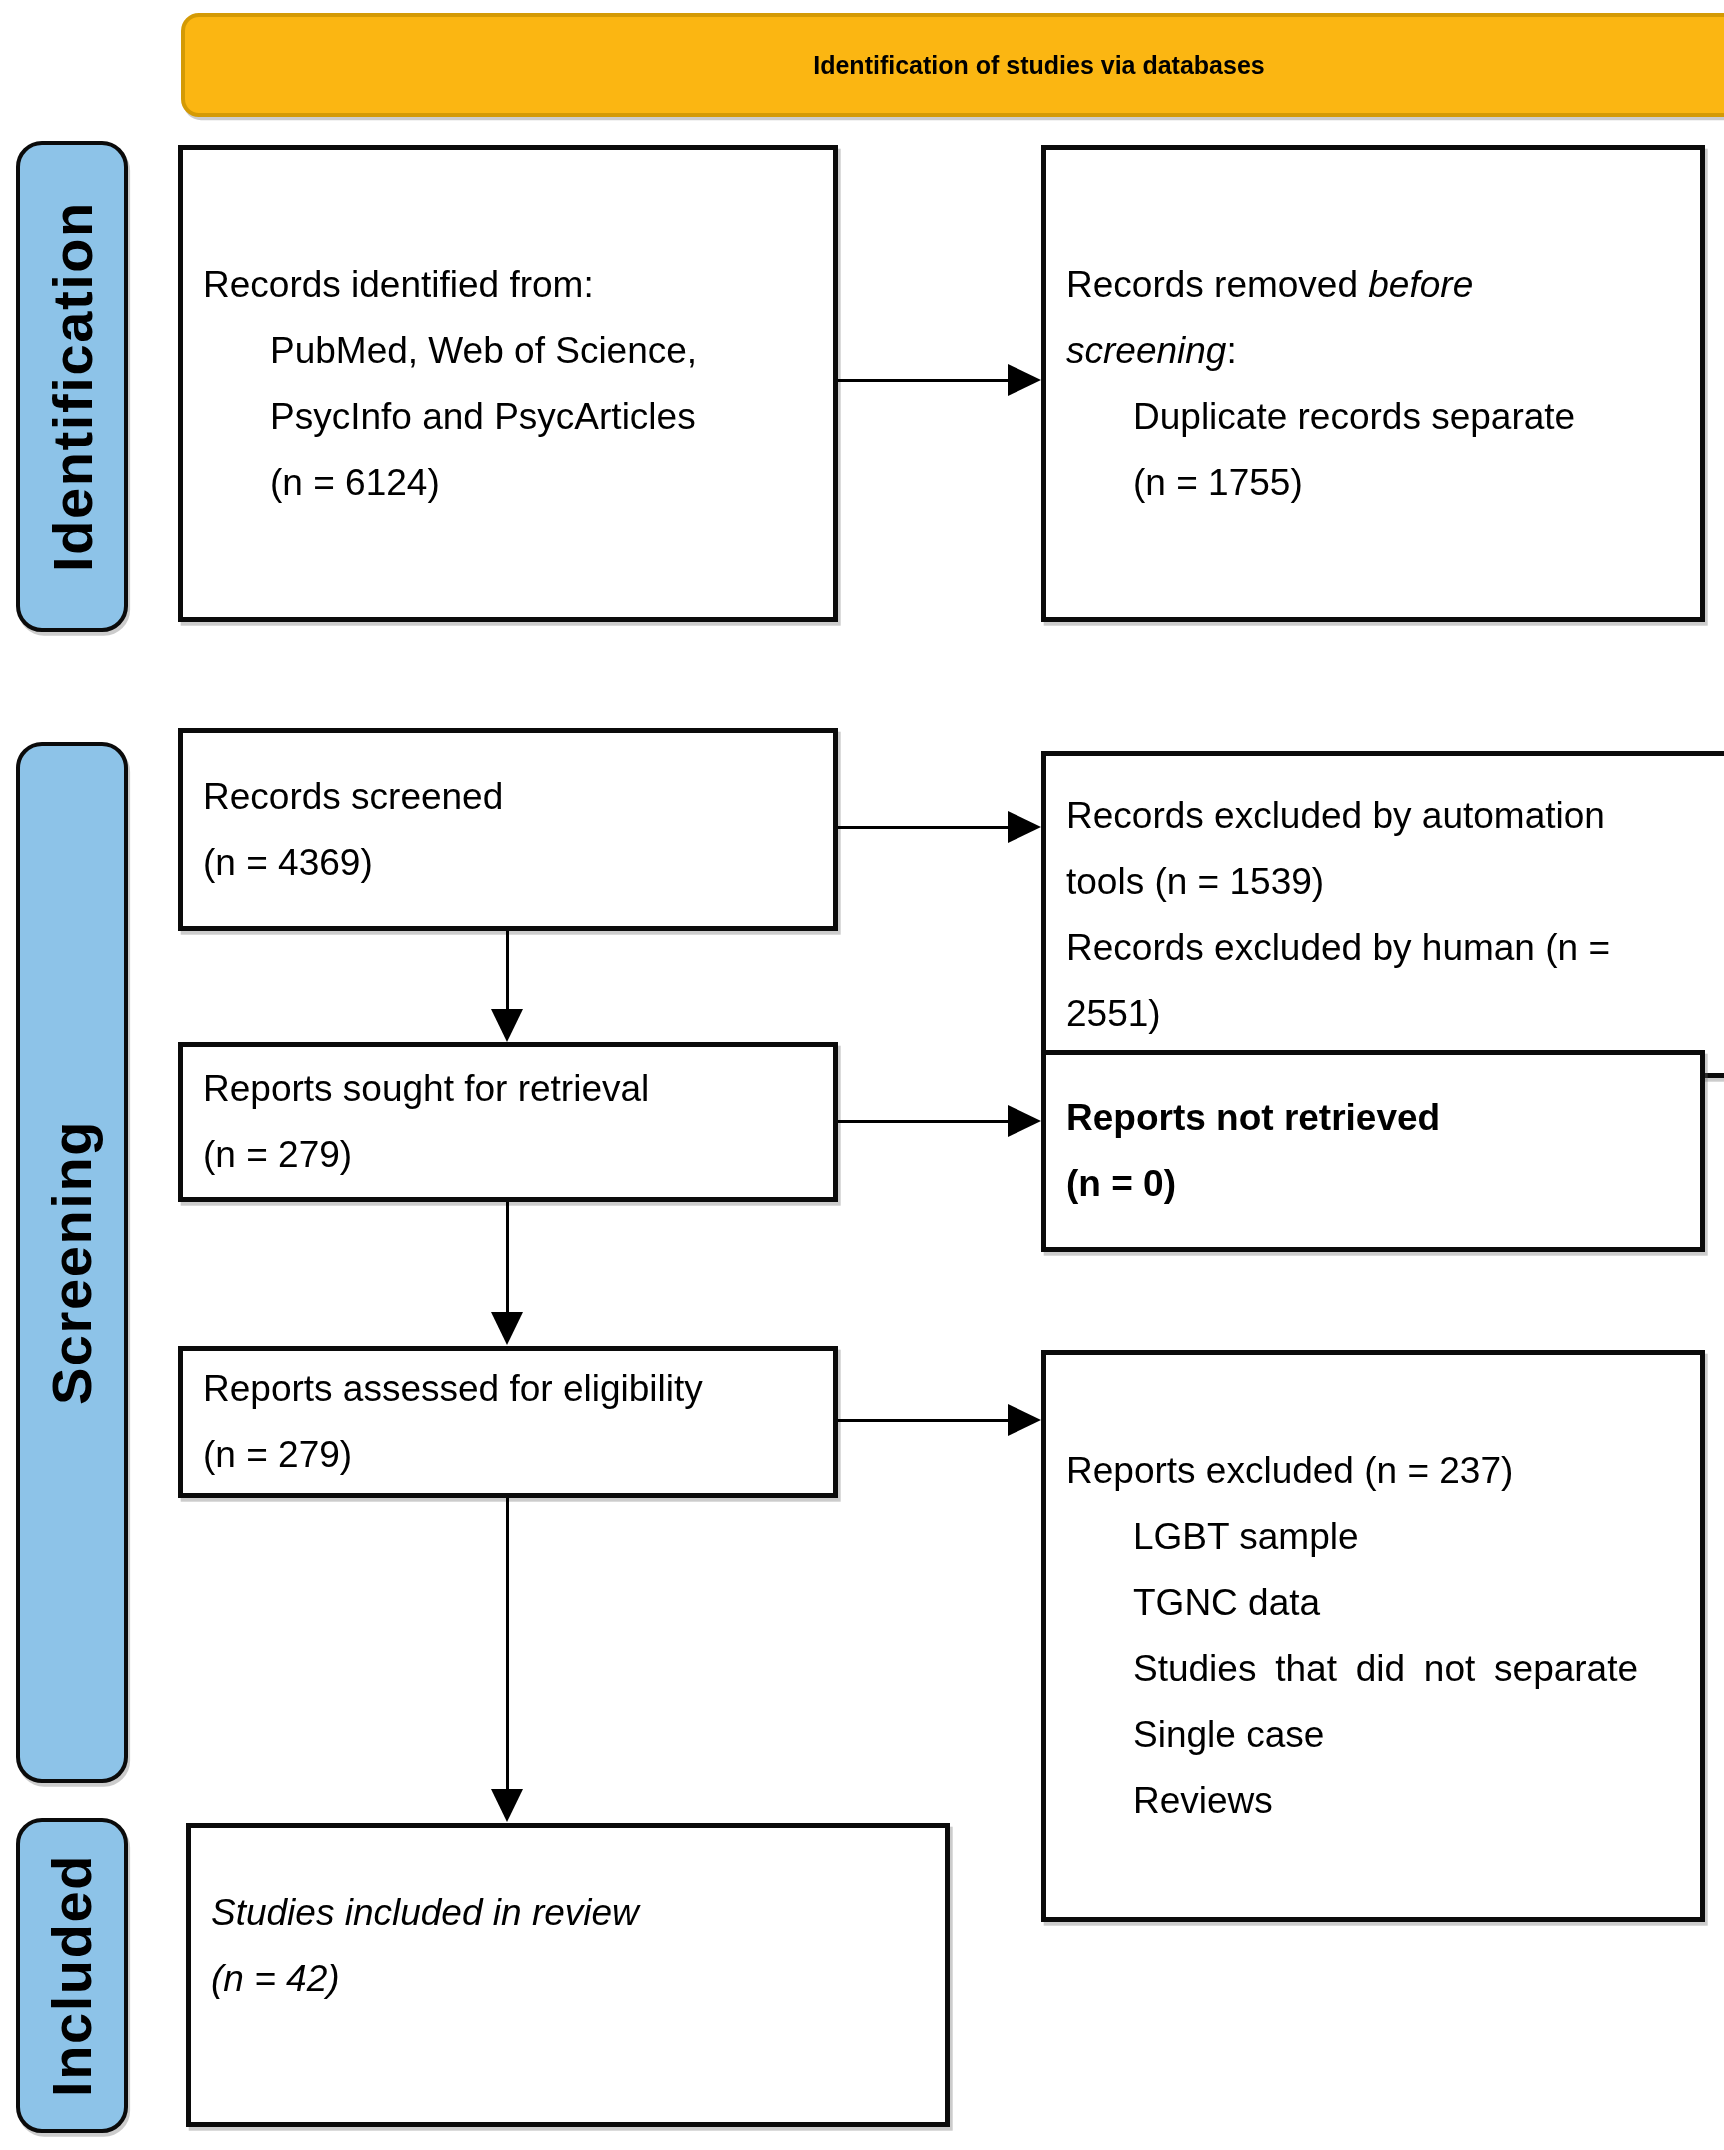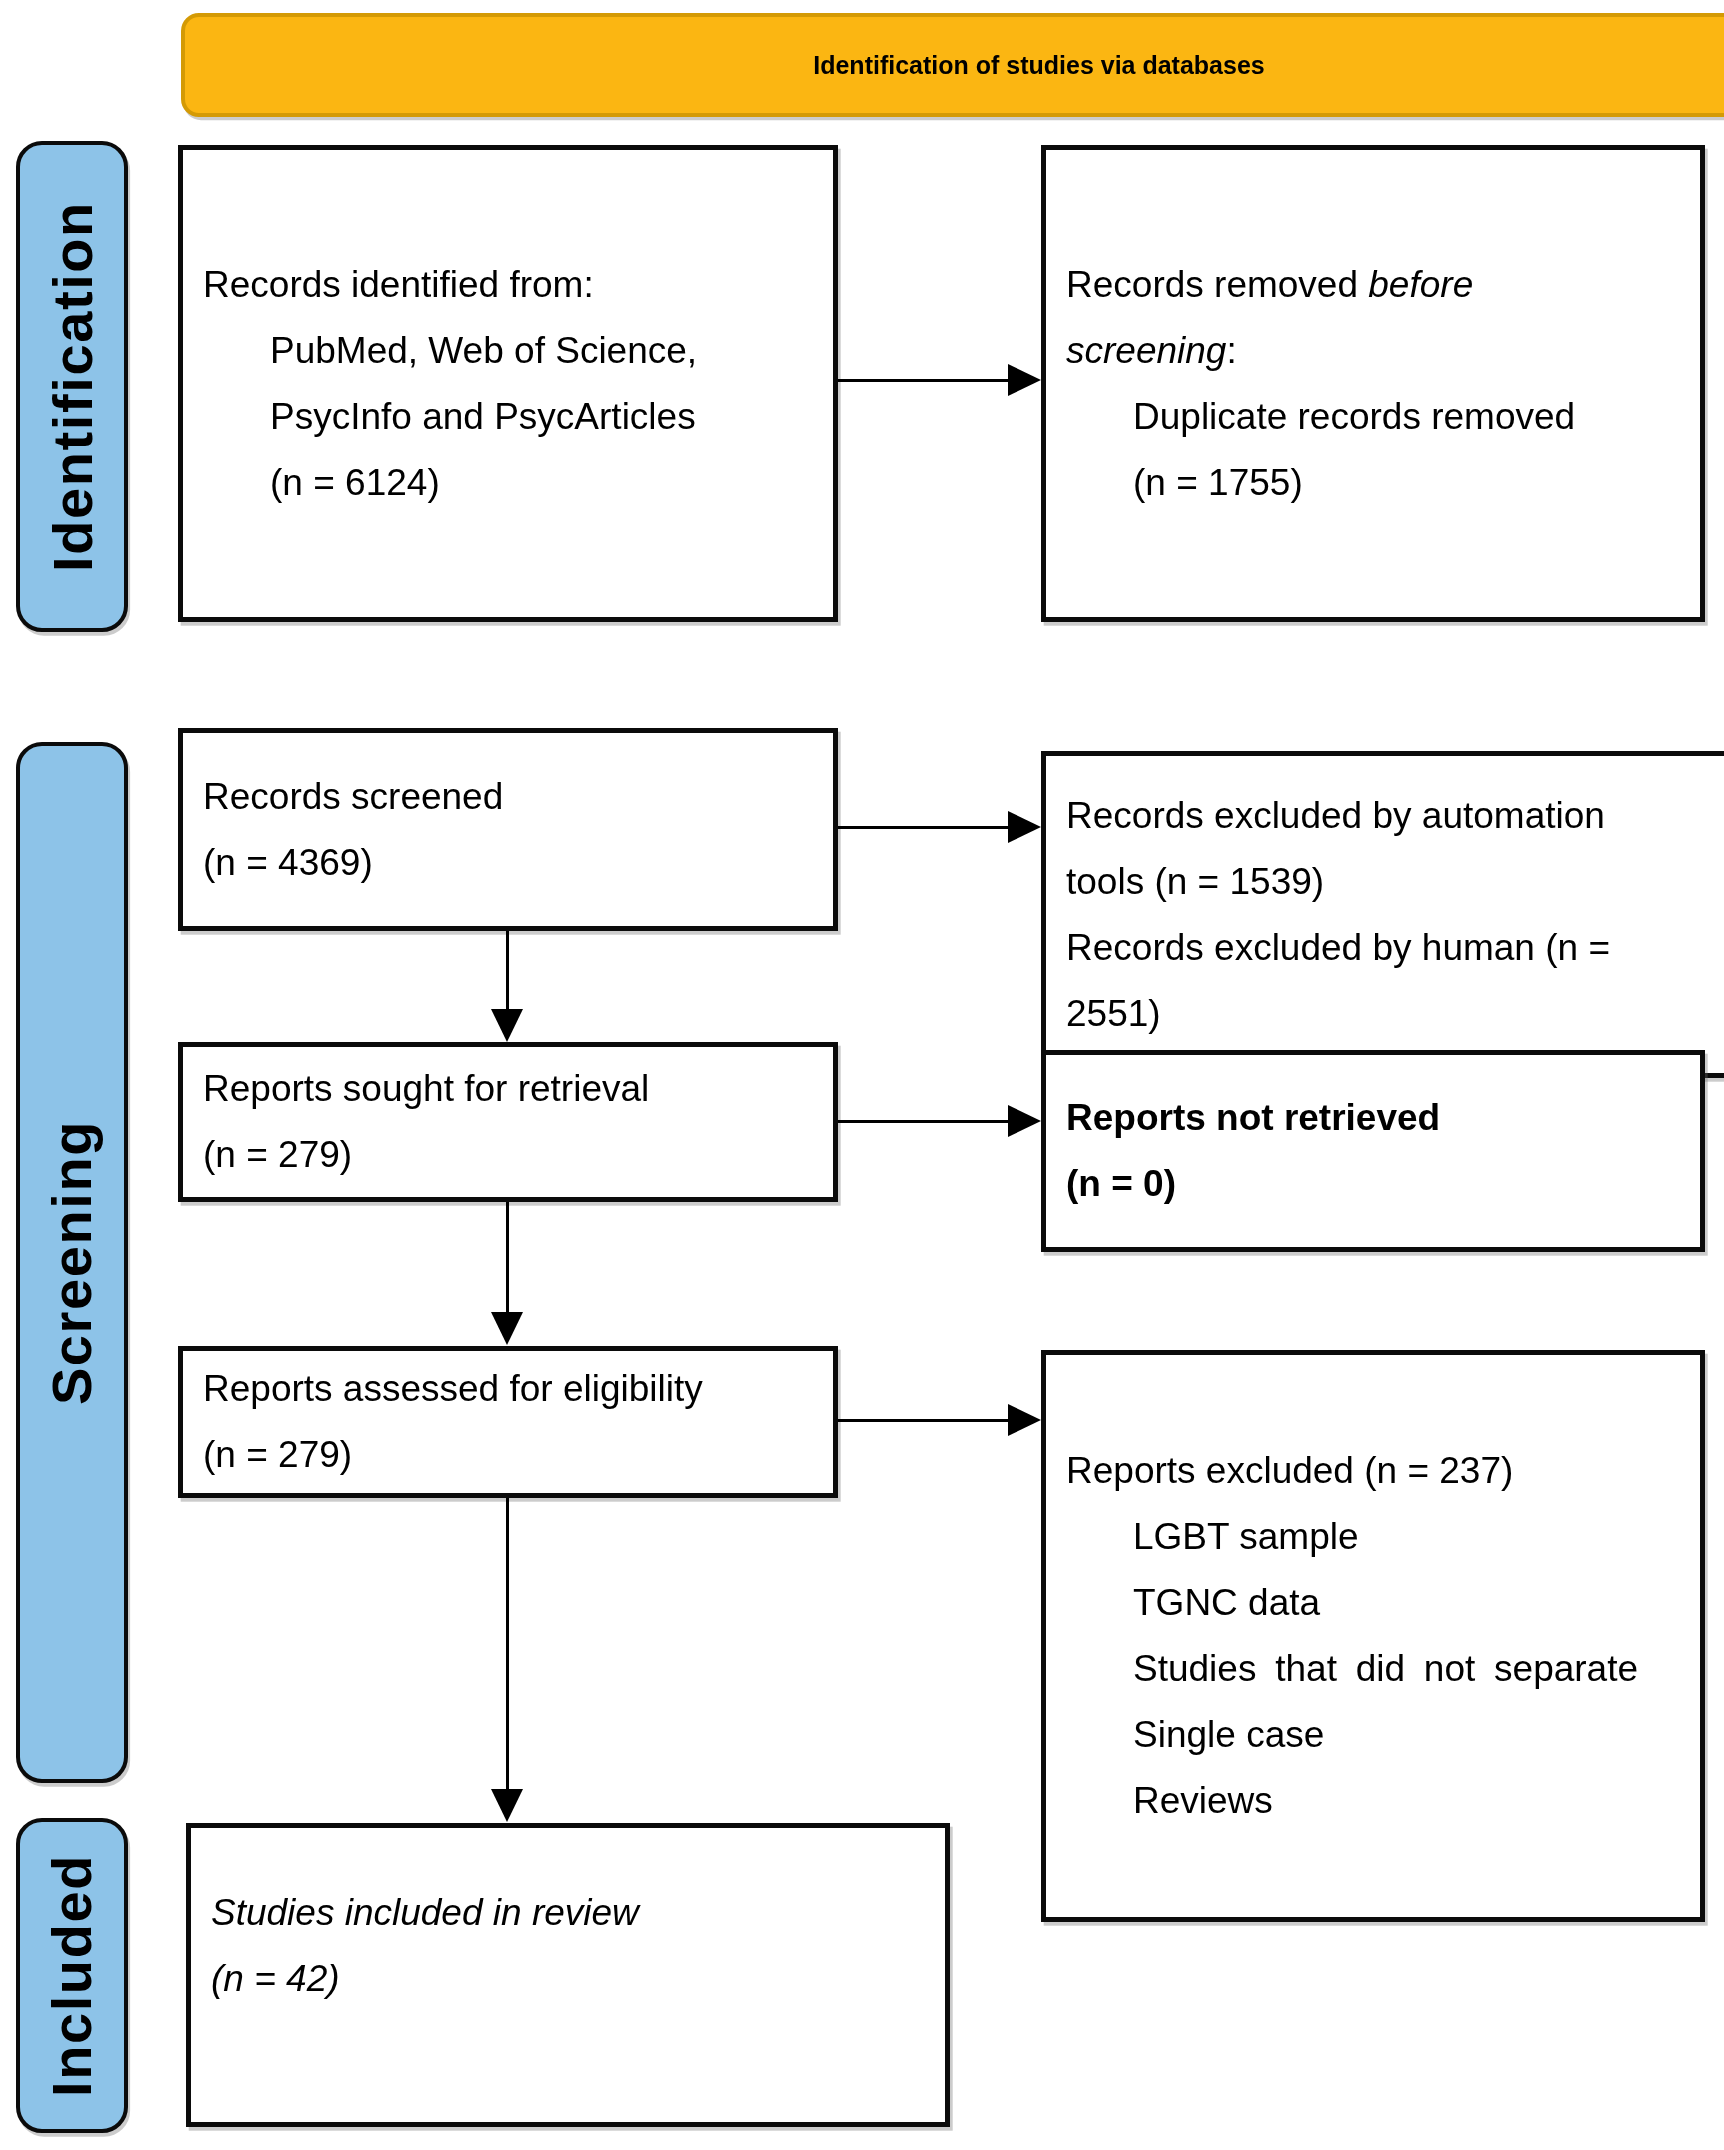--- a/index.html
+++ b/index.html
@@ -89,21 +89,21 @@
   </div>
 
   <div class="box" style="left:186px; top:1823px; width:764px; height:304px; padding-bottom:59px;font-style:italic;">
     <div class="ln">Studies included in review</div>
     <div class="ln">(n = 42)</div>
   </div>
 
   <div class="box" style="left:1041px; top:145px; width:664px; height:477px;">
     <div class="ln"><span>Records removed </span><span class="it">before</span></div>
     <div class="ln"><span class="it">screening</span><span>:</span></div>
-    <div class="ln ind">Duplicate records removed</div>
+    <div class="ln ind">Duplicate records separate</div>
     <div class="ln ind">(n = 1755)</div>
   </div>
 
   <div class="box" style="left:1041px; top:751px; width:760px; height:327px;">
     <div class="ln">Records excluded by automation</div>
     <div class="ln">tools (n = 1539)</div>
     <div class="ln">Records excluded by human (n =</div>
     <div class="ln">2551)</div>
   </div>
 

